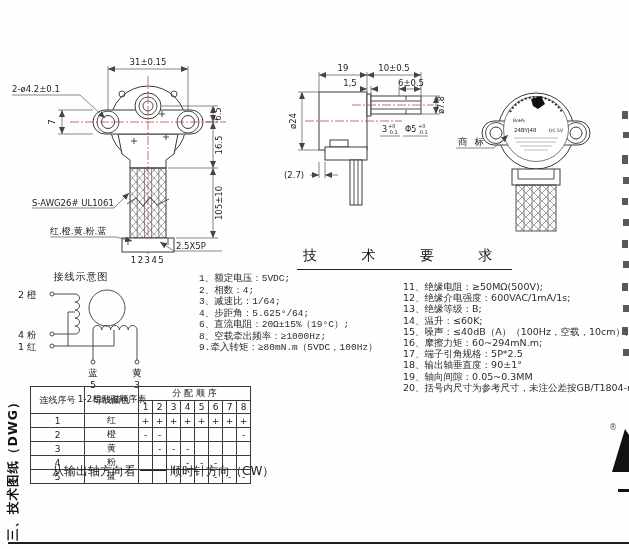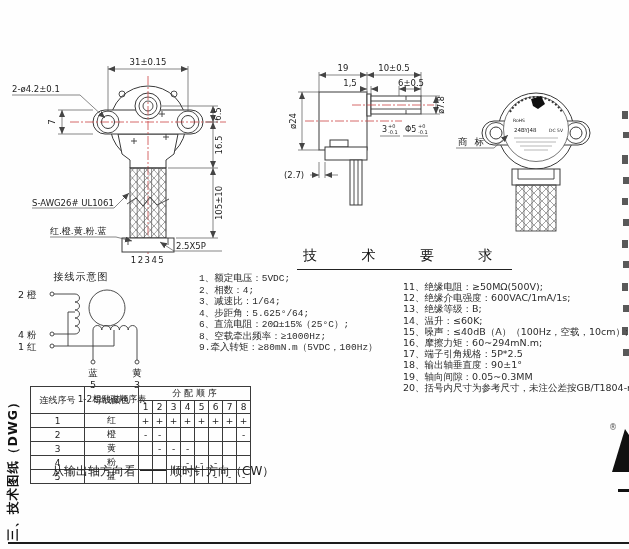--- a/index.html
+++ b/index.html
@@ -207,21 +207,21 @@
     <text x="97" y="134" text-anchor="middle" font-size="9">1-2相励磁顺序表</text>
   </svg>
 
   <div class="abs" id="tech-title">技 术 要 求</div>
 
   <div class="abs reqlist" style="left:199px;top:273px;font-family:Liberation Mono, monospace;" id="req-left">
     <div>1、额定电压：5VDC;</div>
     <div>2、相数：4;</div>
     <div>3、减速比：1/64;</div>
     <div>4、步距角：5.625°/64;</div>
-    <div>6、直流电阻：20Ω±15%（25°C）;</div>
+    <div>6、直流电阻：20Ω±15%（19°C）;</div>
     <div>8、空载牵出频率：≥1000Hz;</div>
     <div>9.牵入转矩：≥80mN.m（5VDC，100Hz）</div>
   </div>
 
   <div class="abs reqlist" style="left:403px;top:281px;" id="req-right">
     <div>11、绝缘电阻：≥50MΩ(500V);</div>
     <div>12、绝缘介电强度：600VAC/1mA/1s;</div>
     <div>13、绝缘等级：B;</div>
     <div>14、温升：≤60K;</div>
     <div>15、噪声：≤40dB（A）（100Hz，空载，10cm）;</div>

